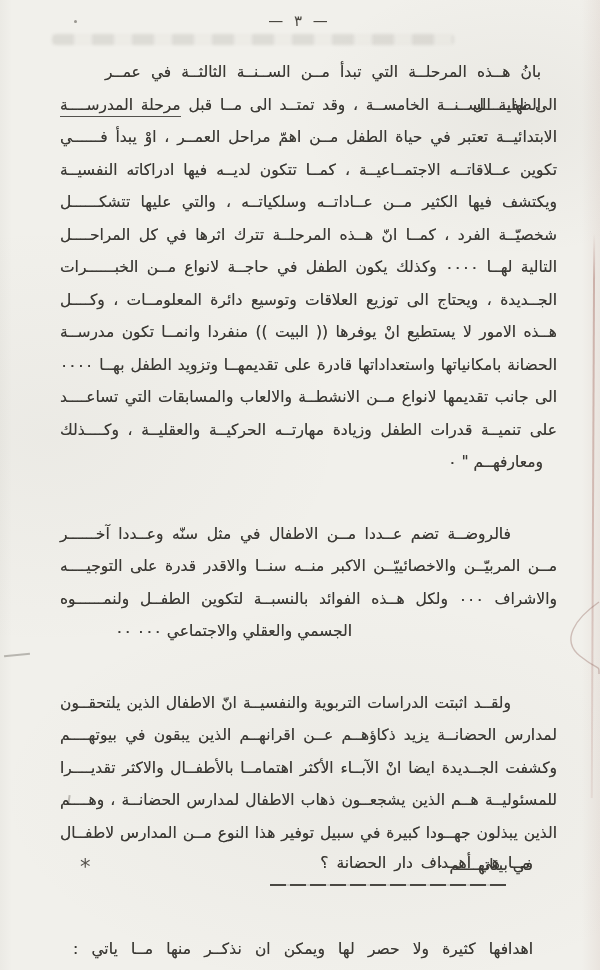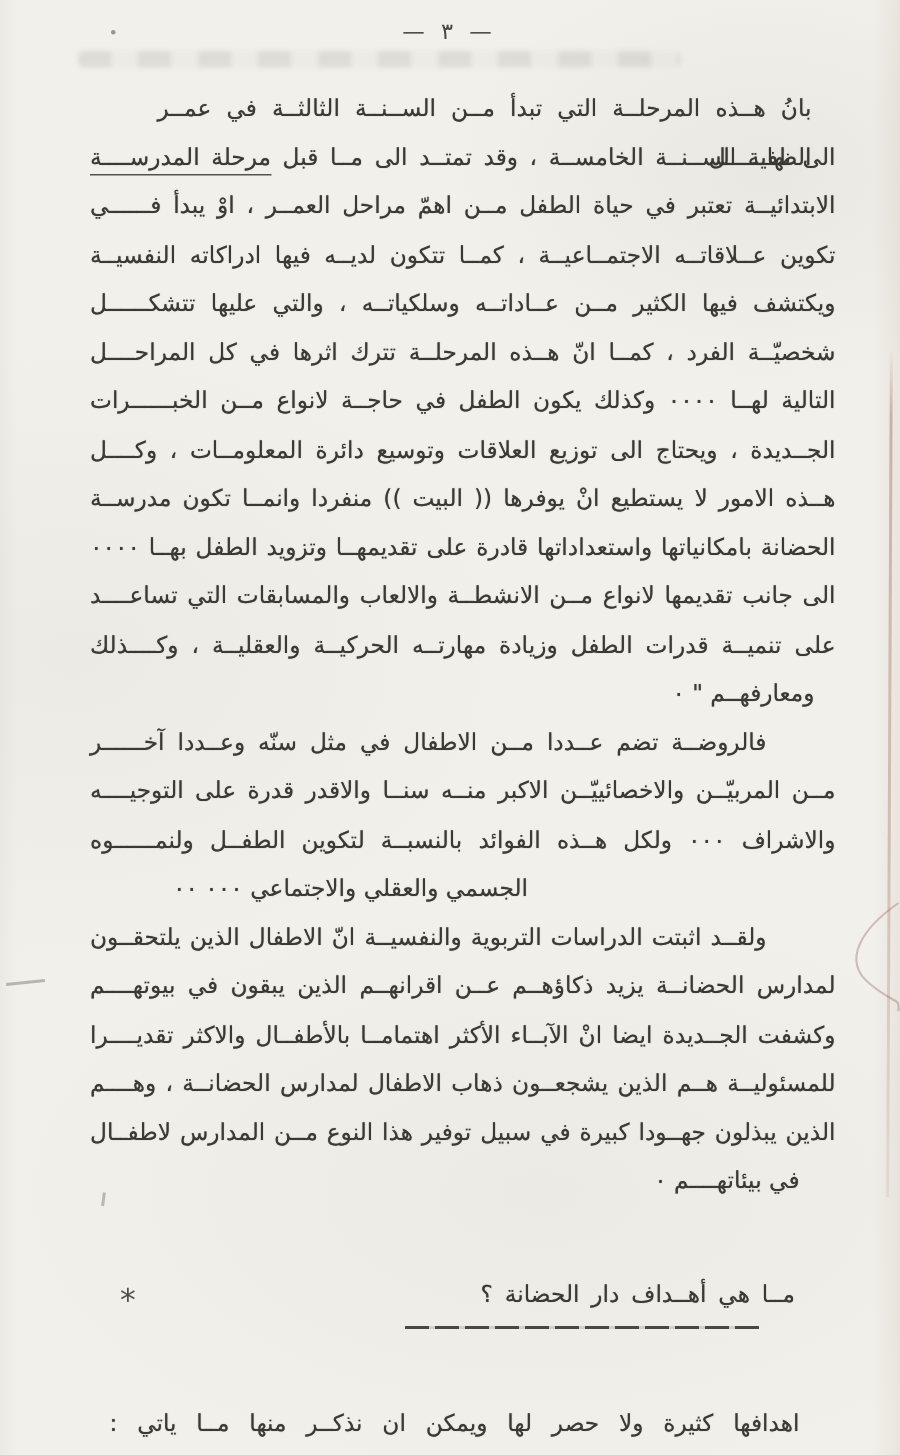--- a/index.html
+++ b/index.html
@@ -54,21 +54,21 @@
     font-size:15.5px;
     color:var(--ink);
     text-shadow:0 0 .6px rgba(59,57,52,.65);
   }
   .line{
     height:var(--pitch);line-height:var(--pitch);
     white-space:normal;
     text-align:justify;text-align-last:justify;
   }
   .line.indent-sm{padding-right:16px;margin-left:45px;}
-  .line.indent-md{padding-right:46px;}
+  .line.indent-md{padding-right:46px;margin-top:39px;}
   .line.right-short{text-align:right;text-align-last:right;padding-right:14px;}
   .line.right-mid{text-align:right;text-align-last:right;padding-right:24px;}
   .line.left-center{text-align-last:right;padding-right:205px;white-space:nowrap;}
   .u{border-bottom:1.5px solid rgba(45,43,38,.8);padding-bottom:2px;}
   .fade{opacity:.55;}
   
   .heading-row{
     position:absolute;top:848px;left:60px;width:497px;height:30px;
     direction:rtl;display:flex;justify-content:space-between;align-items:center;
     padding:0 27px 0 20px;

